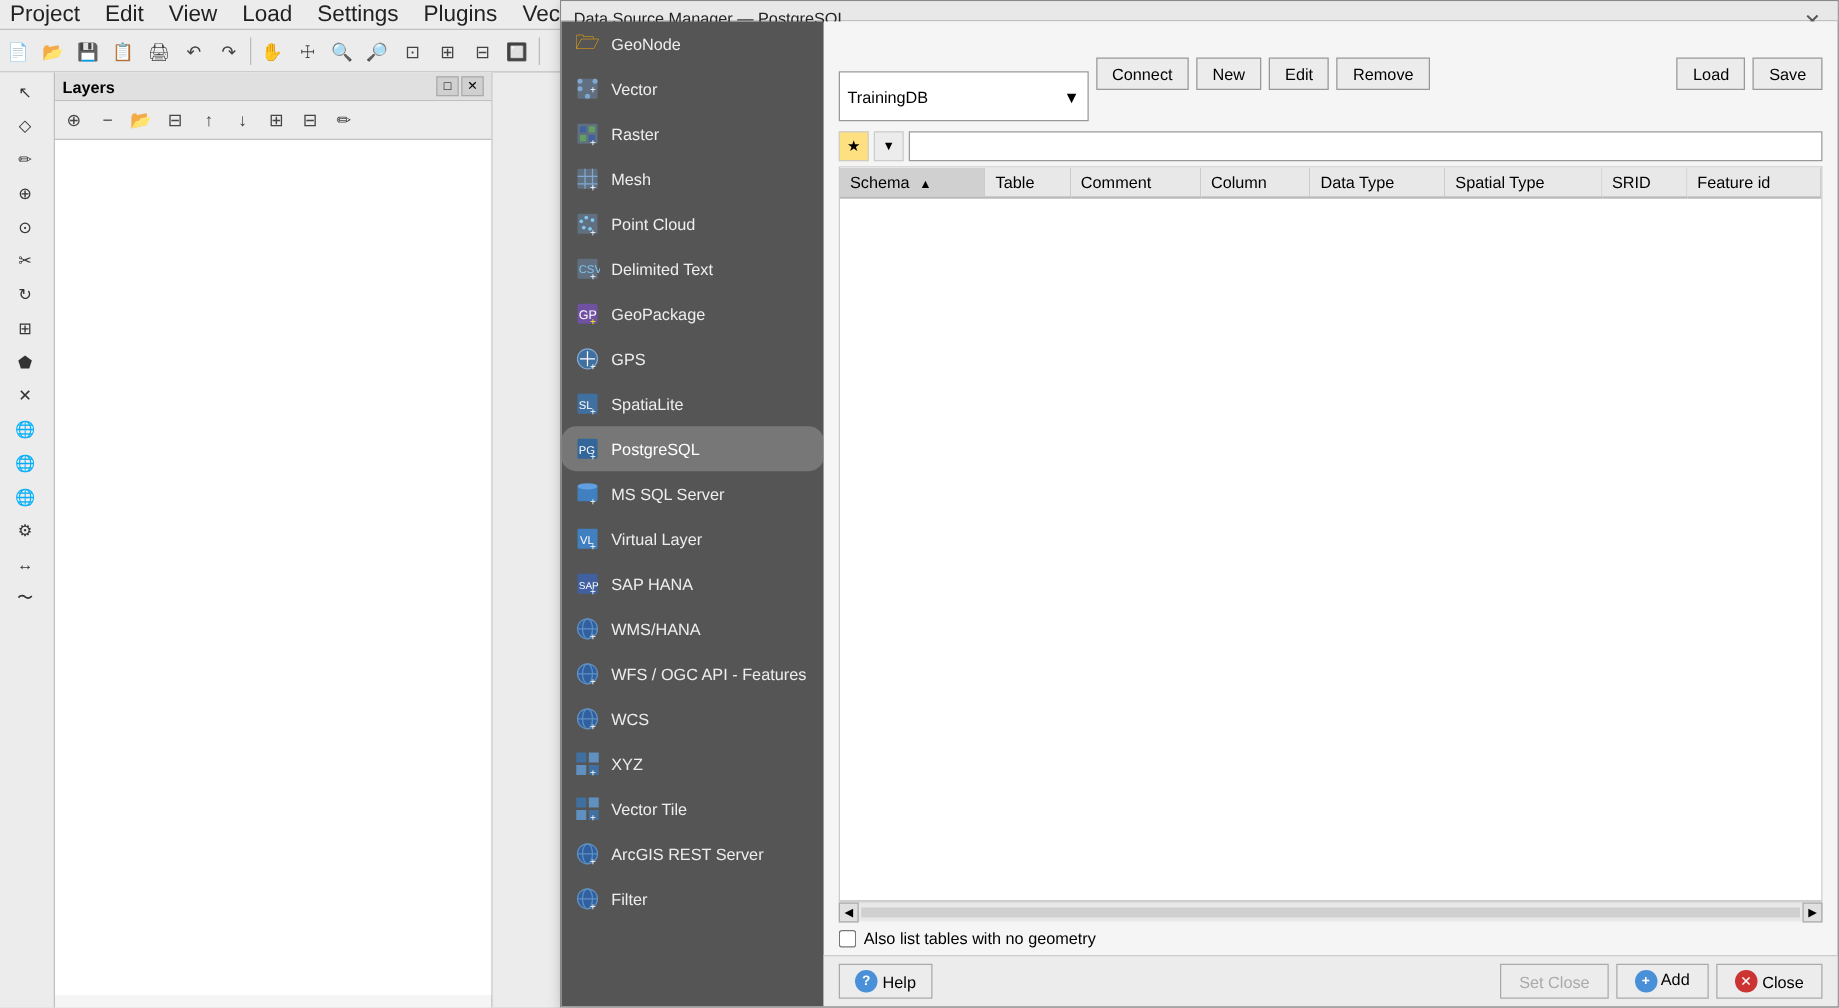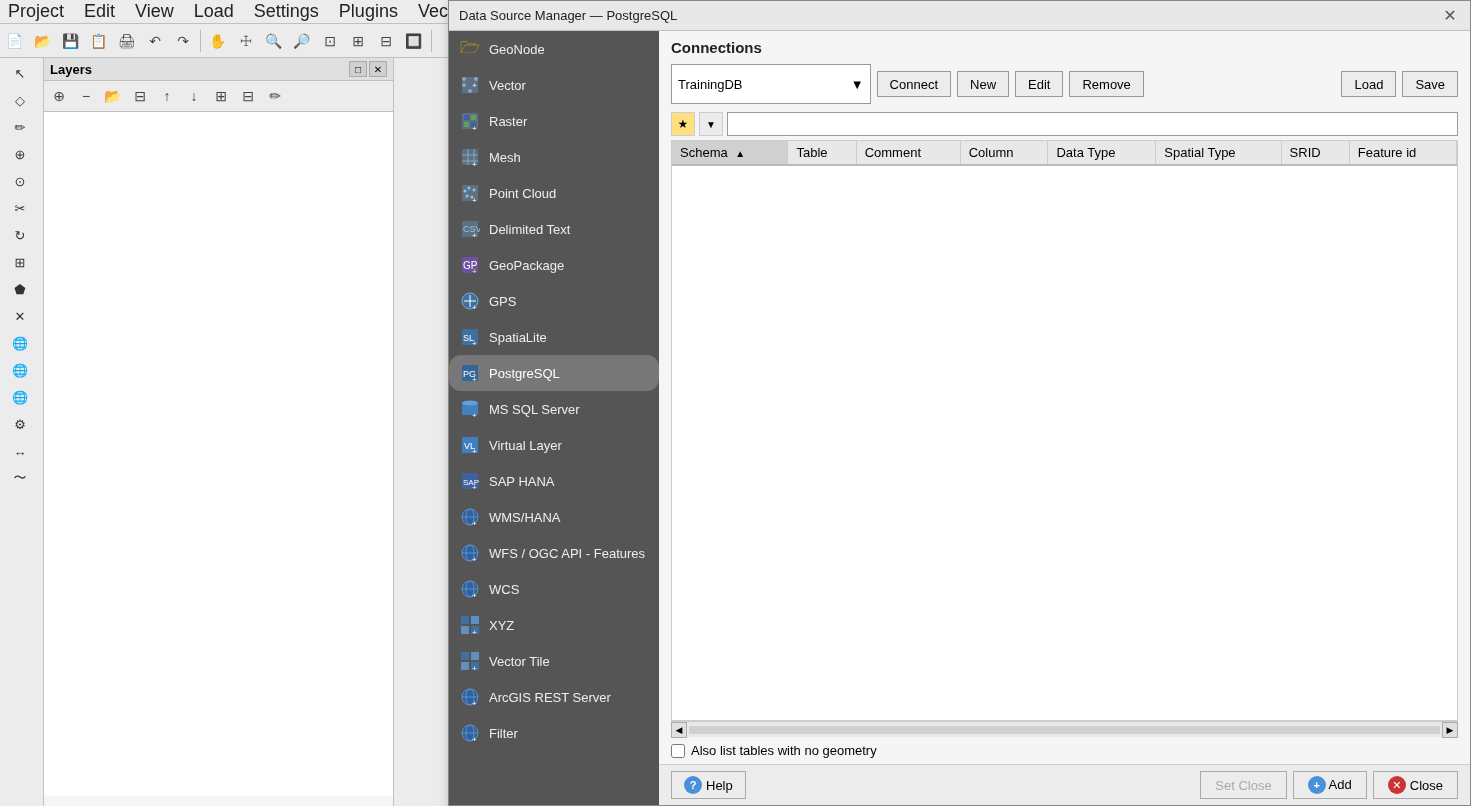--- a/index.html
+++ b/index.html
@@ -25,40 +25,40 @@
     .layers-panel { position: absolute; left: 44px; top: 58px; width: 350px; background: #f5f5f5; border-right: 1px solid #c0c0c0; height: calc(100% - 58px); }
     .layers-header { background: #e0e0e0; border-bottom: 1px solid #c0c0c0; padding: 3px 6px; display: flex; align-items: flex-end; justify-content: space-between; }
     .layers-title { font-weight: bold; font-size: 13px; }
     .layers-header-btns { display: flex; gap: 2px; }
     .layers-header-btn { width: 18px; height: 16px; background: #d0d0d0; border: 1px solid #aaa; cursor: pointer; display: flex; align-items: center; justify-content: center; font-size: 10px; }
     .layers-toolbar { background: #ececec; border-bottom: 1px solid #c0c0c0; padding: 2px; display: flex; gap: 1px; }
     .layers-content { background: white; height: calc(100% - 64px); }
 
     
     .dsm-dialog { position: absolute; left: 448px; top: 0; width: 1023px; height: 806px; background: #f0f0f0; border: 1px solid #888; box-shadow: 4px 4px 12px rgba(0,0,0,0.4); display: flex; flex-direction: column; z-index: 20; }
-    .dsm-titlebar { background: #e8e8e8; border-bottom: 1px solid #c0c0c0; padding: 6px 10px; display: flex; align-items: center; justify-content: space-between; height: 30px; }
+    .dsm-titlebar { background: #e8e8e8; border-bottom: 1px solid #c0c0c0; padding: 6px 10px; display: flex; align-items: flex-start; justify-content: space-between; height: 16px; }
     .dsm-title { font-size: 13px; font-weight: normal; color: #222; }
     .dsm-close-btn { width: 20px; height: 20px; background: transparent; border: none; cursor: pointer; font-size: 16px; color: #555; display: flex; align-items: center; justify-content: center; }
     .dsm-body { display: flex; flex: 1; overflow: hidden; }
 
     
     .dsm-sidebar { width: 210px; background: #555555; flex-shrink: 0; overflow-y: auto; }
     .dsm-sidebar-item { display: flex; align-items: center; gap: 8px; padding: 7px 10px; cursor: pointer; color: #eee; font-size: 13px; }
     .dsm-sidebar-item.active { background: #777; color: white; border-radius: 12px; }
     .dsm-sidebar-icon { width: 22px; height: 22px; flex-shrink: 0; display: flex; align-items: center; justify-content: center; font-size: 14px; }
 
     
     .dsm-content { flex: 1; display: flex; flex-direction: column; background: #f5f5f5; }
 
     
     .dsm-connections-header { padding: 8px 12px 4px; font-size: 15px; font-weight: bold; color: #222; }
 
     
     .dsm-conn-row { display: flex; align-items: center; gap: 6px; padding: 4px 12px; }
-    .dsm-conn-dropdown { flex: 1; border: 1px solid #999; background: white; padding: 19px 6px; font-size: 13px; height: 26px; display: flex; align-items: center; justify-content: space-between; cursor: pointer; }
+    .dsm-conn-dropdown { flex: 1; border: 1px solid #999; background: white; padding: 19px 6px; font-size: 13px; height: 26px; display: flex; align-items: center; justify-content: space-between; cursor: pointer; margin-top: 36px; }
     .dsm-conn-btn { border: 1px solid #999; background: #ececec; padding: 3px 12px; font-size: 13px; cursor: pointer; height: 26px; display: flex; align-items: center; white-space: nowrap; }
 
     
     .dsm-search-row { display: flex; align-items: center; gap: 4px; padding: 4px 12px; }
     .dsm-search-icon-btn { width: 24px; height: 24px; background: #ffe080; border: 1px solid #ccc; cursor: pointer; display: flex; align-items: center; justify-content: center; font-size: 12px; }
     .dsm-filter-btn { width: 24px; height: 24px; background: #ececec; border: 1px solid #ccc; cursor: pointer; display: flex; align-items: center; justify-content: center; font-size: 10px; }
     .dsm-search-input { flex: 1; border: 1px solid #999; padding: 3px 6px; font-size: 13px; height: 24px; background: white; }
 
     
     .dsm-table-container { flex: 1; overflow: auto; margin: 0 12px; border: 1px solid #ccc; background: white; }
@@ -418,23 +418,20 @@
                 <text x="12" y="19" font-size="8" fill="white">+</text>
               </svg>
           </span>
           <span>Filter</span>
         </div>
 
       </div>
 
       <div class="dsm-content">
 
-        <div class="dsm-connections-header">
-          <span>Connections</span>
-        </div>
 
         <div class="dsm-conn-row">
           <div class="dsm-conn-dropdown">
             <span>TrainingDB</span>
             <span>▼</span>
           </div>
           <button class="dsm-conn-btn">Connect</button>
           <button class="dsm-conn-btn">New</button>
           <button class="dsm-conn-btn">Edit</button>
           <button class="dsm-conn-btn">Remove</button>

